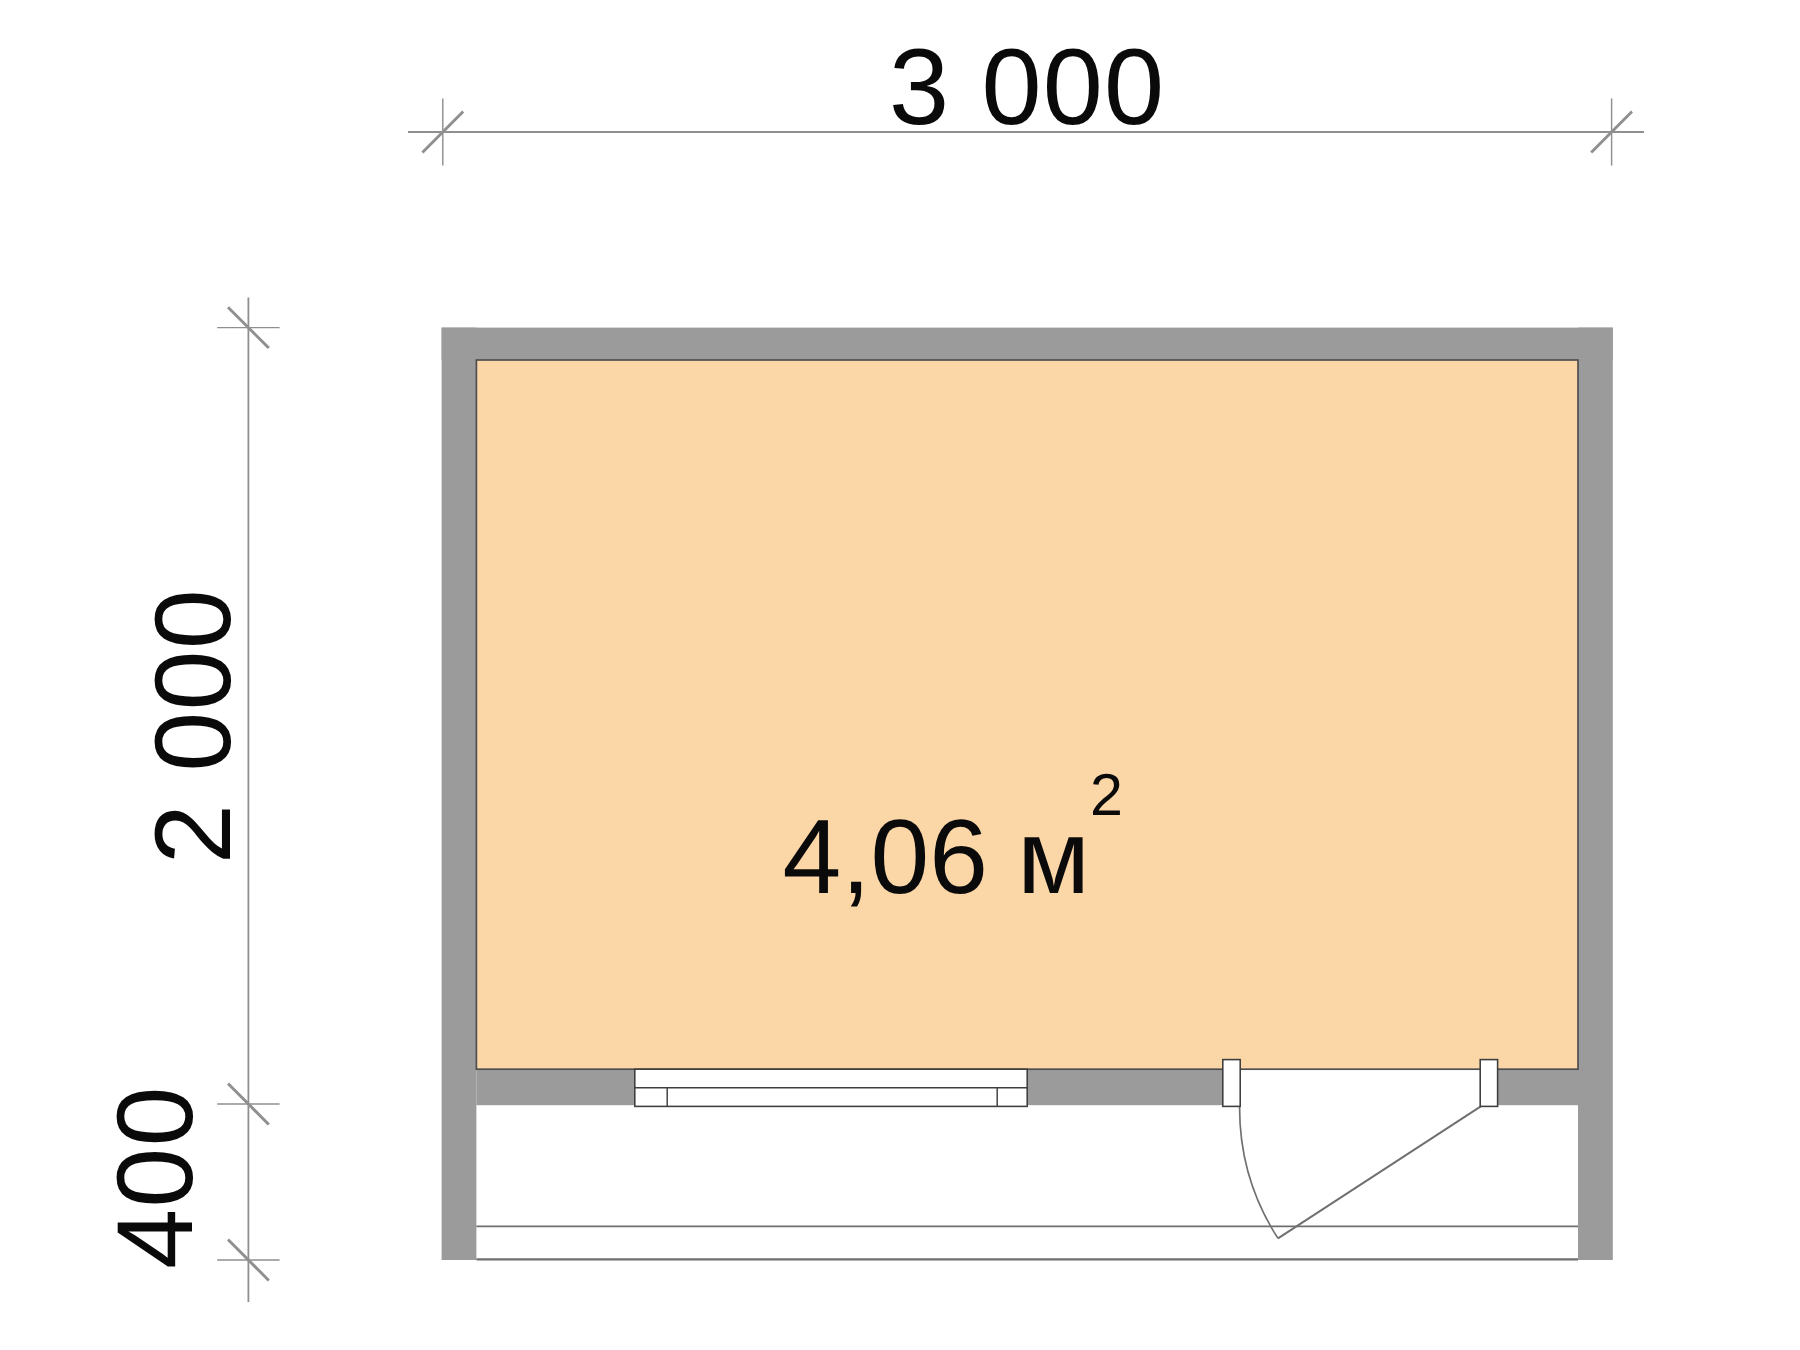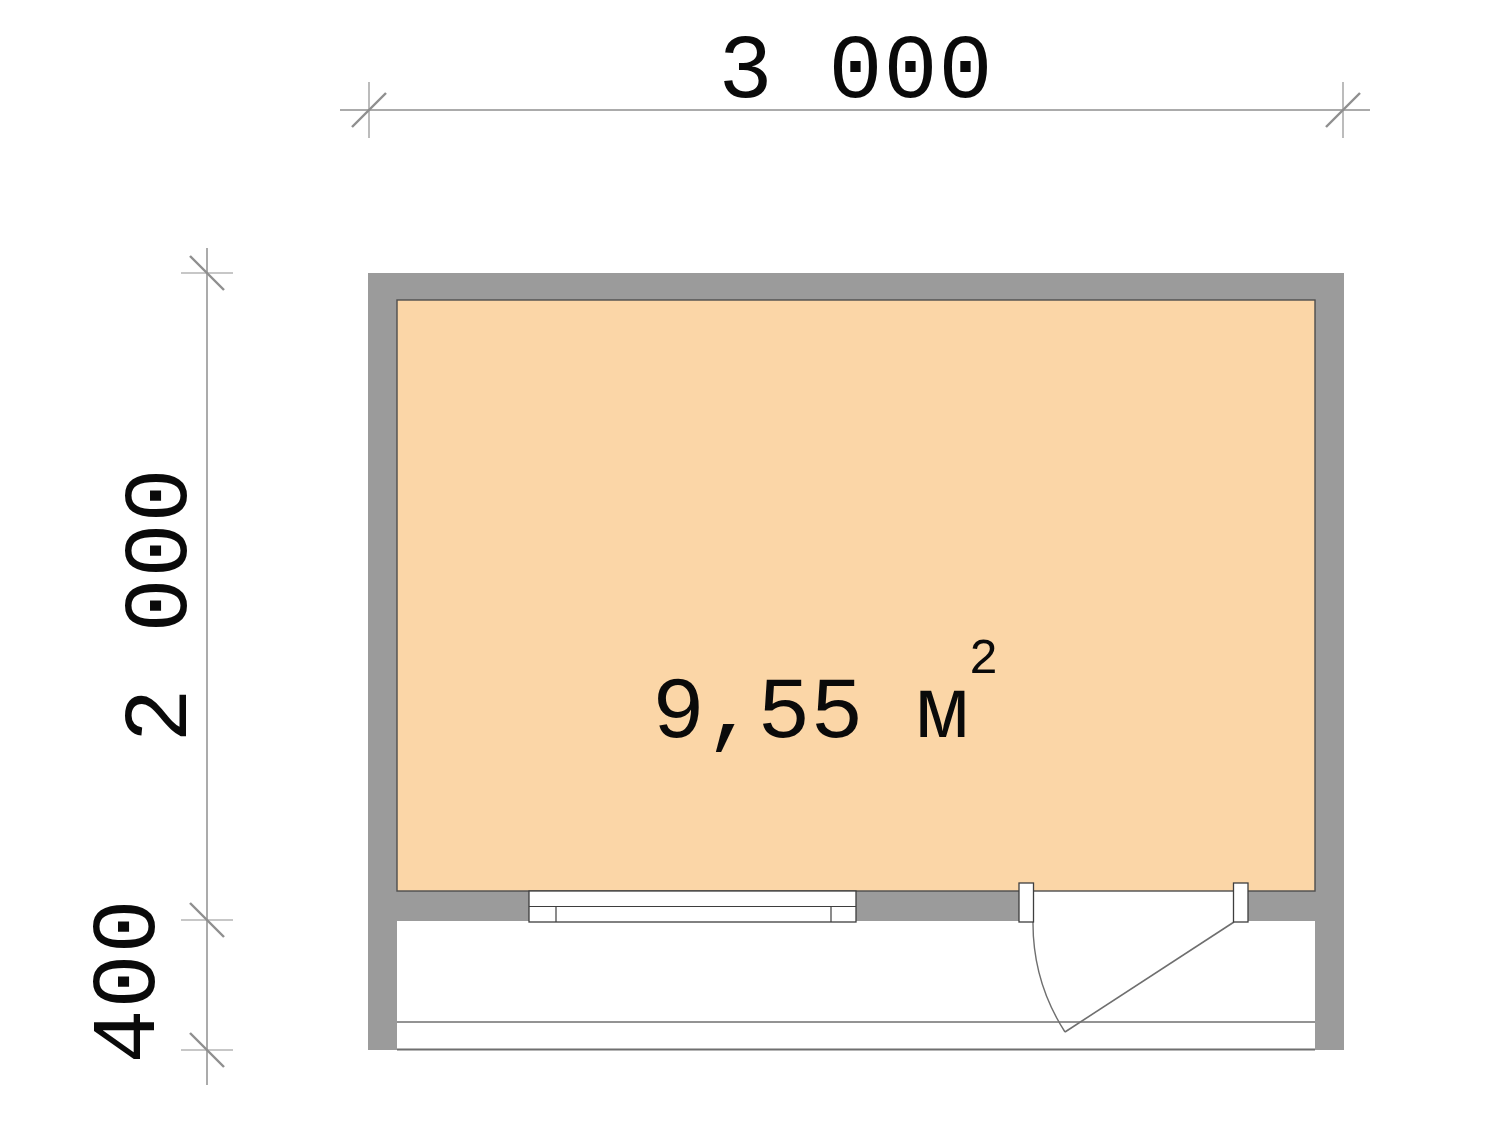--- a/index.html
+++ b/index.html
@@ -1,21 +1,21 @@
 <!DOCTYPE html>
 <html><head>
 <meta charset="utf-8">
 <style>
   html, body { margin: 0; padding: 0; background: #ffffff; }
   .canvas {
     position: relative;
     width: 1500px;
     height: 1125px;
     background: #ffffff;
-    font-family: Liberation Mono, monospace;
+    font-family: Liberation Sans, sans-serif;
     overflow: hidden;
   }
   .plan-svg { position: absolute; left: 0; top: 0; }
   .label { position: absolute; color: #0a0a0a; white-space: nowrap; line-height: 1; }
   .dim-label { font-size: 90px; letter-spacing: 1px; }
   .dim-label.top { left: 856px; top: 28px; transform: translateX(-50%); }
   .dim-label.rot { transform: translate(-50%, -50%) rotate(-90deg); }
   .dim-label.h2000 { left: 162px; top: 605px; }
   .dim-label.h400 { left: 130px; top: 981px; }
   .room-name { left: 857px; top: 514px; transform: translateX(-50%); font-size: 108px; }
@@ -75,15 +75,15 @@
       <line x1="190" y1="256" x2="224" y2="290" stroke-width="2.4"></line>
       <line x1="190" y1="903" x2="224" y2="937" stroke-width="2.4"></line>
       <line x1="190" y1="1033" x2="224" y2="1067" stroke-width="2.4"></line>
     </g>
   </svg>
 
   <div class="label dim-label top">3 000</div>
   <div class="label dim-label rot h2000">2 000</div>
   <div class="label dim-label rot h400">400</div>
 
-  <div class="label room-area"><span>9,55 м</span><sup>2</sup></div>
+  <div class="label room-area"><span>4,06 м</span><sup>2</sup></div>
 
 </div>
 
 </body></html>

